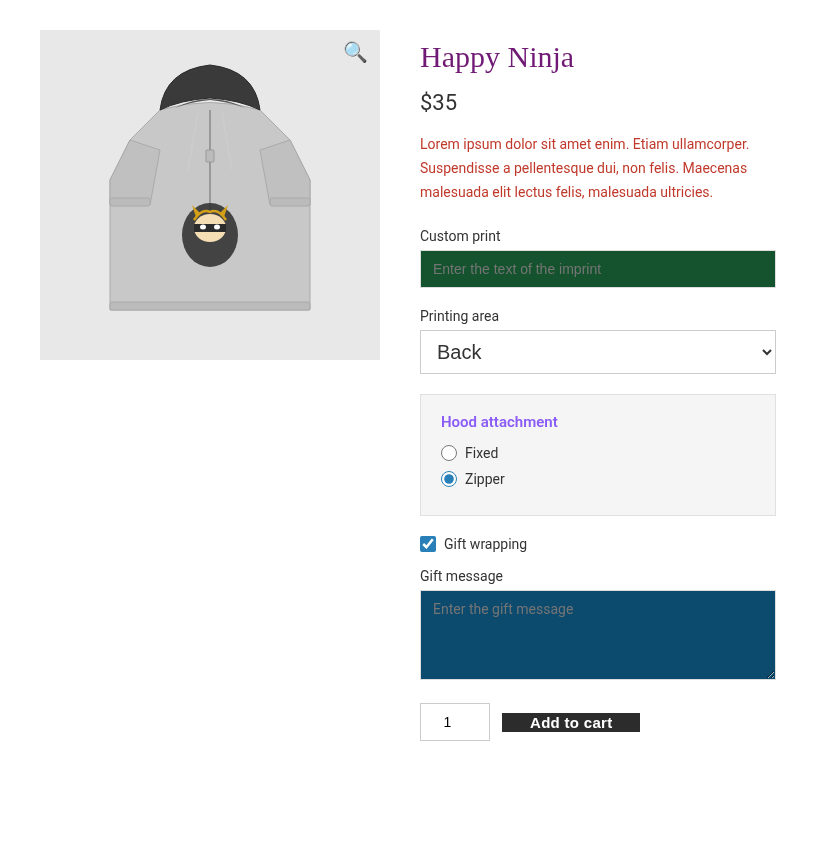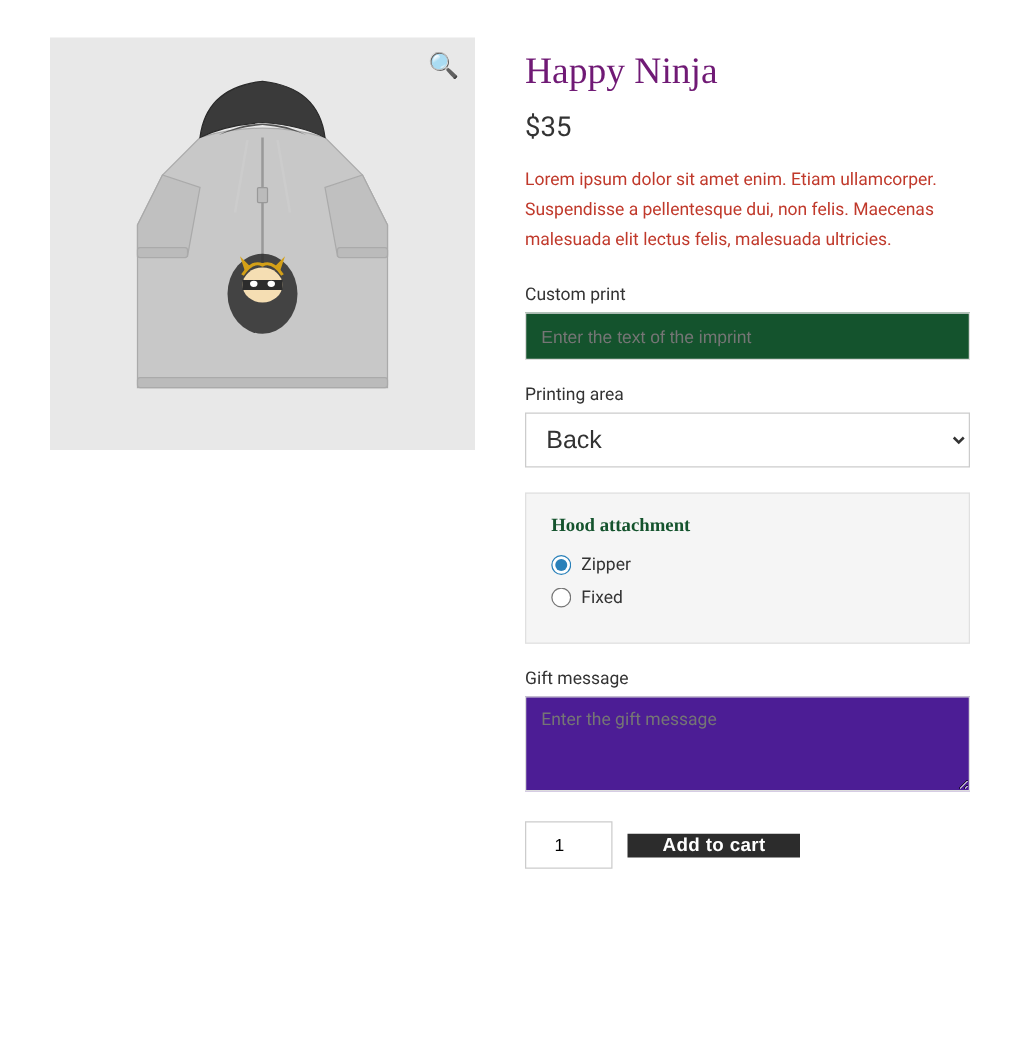--- a/index.html
+++ b/index.html
@@ -98,23 +98,22 @@
     }
     .radio-group-box {
       background: #f5f5f5;
       border: 1px solid #e0e0e0;
       padding: 18px 20px;
       margin-bottom: 20px;
     }
     .radio-group-title {
       font-size: 15px;
       font-weight: 600;
-      color: #14532d;
+      color: #8b5cf6;
       margin-bottom: 14px;
-      font-family: Liberation Serif, serif;
     }
     .radio-option {
       display: flex;
       align-items: center;
       gap: 8px;
       margin-bottom: 10px;
       font-size: 14px;
       color: #333;
       cursor: pointer;
     }
@@ -133,24 +132,24 @@
       color: #333;
     }
     .checkbox-row input[type="checkbox"] {
       accent-color: #2980b9;
       width: 16px;
       height: 16px;
       cursor: pointer;
     }
     textarea.textarea-input {
       width: 100%;
-      height: 76px;
+      height: 90px;
       padding: 10px 12px;
       border: 1px solid #ddd;
-      background: #4c1d95;
+      background: #0c4a6e;
       font-size: 14px;
       color: #999;
       resize: vertical;
       outline: none;
       font-family: inherit;
     }
     .cart-row {
       display: flex;
       align-items: center;
       gap: 12px;
@@ -244,29 +243,33 @@
         <option>Back</option>
         <option>Front</option>
         <option>Left Sleeve</option>
         <option>Right Sleeve</option>
       </select>
     </div>
 
     <div class="radio-group-box">
       <div class="radio-group-title">Hood attachment</div>
       <label class="radio-option">
+        <input type="radio" name="hood" value="fixed" style="">
+        <span>Fixed</span>
+      </label>
+      <label class="radio-option">
         <input type="radio" name="hood" value="zipper" checked="" style="">
         <span>Zipper</span>
       </label>
-      <label class="radio-option">
-        <input type="radio" name="hood" value="fixed" style="">
-        <span>Fixed</span>
-      </label>
-    </div>
-
+    </div>
+
+    <div class="checkbox-row">
+      <input type="checkbox" checked="" id="gift-wrap" style="">
+      <label for="gift-wrap" class="field-label" style="margin-bottom:0;">Gift wrapping</label>
+    </div>
 
     <div class="field-group">
       <label class="field-label">Gift message</label>
       <textarea class="textarea-input" placeholder="Enter the gift message" style=""></textarea>
     </div>
 
     <div class="cart-row">
       <input type="number" class="qty-input" value="1" min="1" style="">
       <button class="add-to-cart-btn">Add to cart</button>
     </div>

